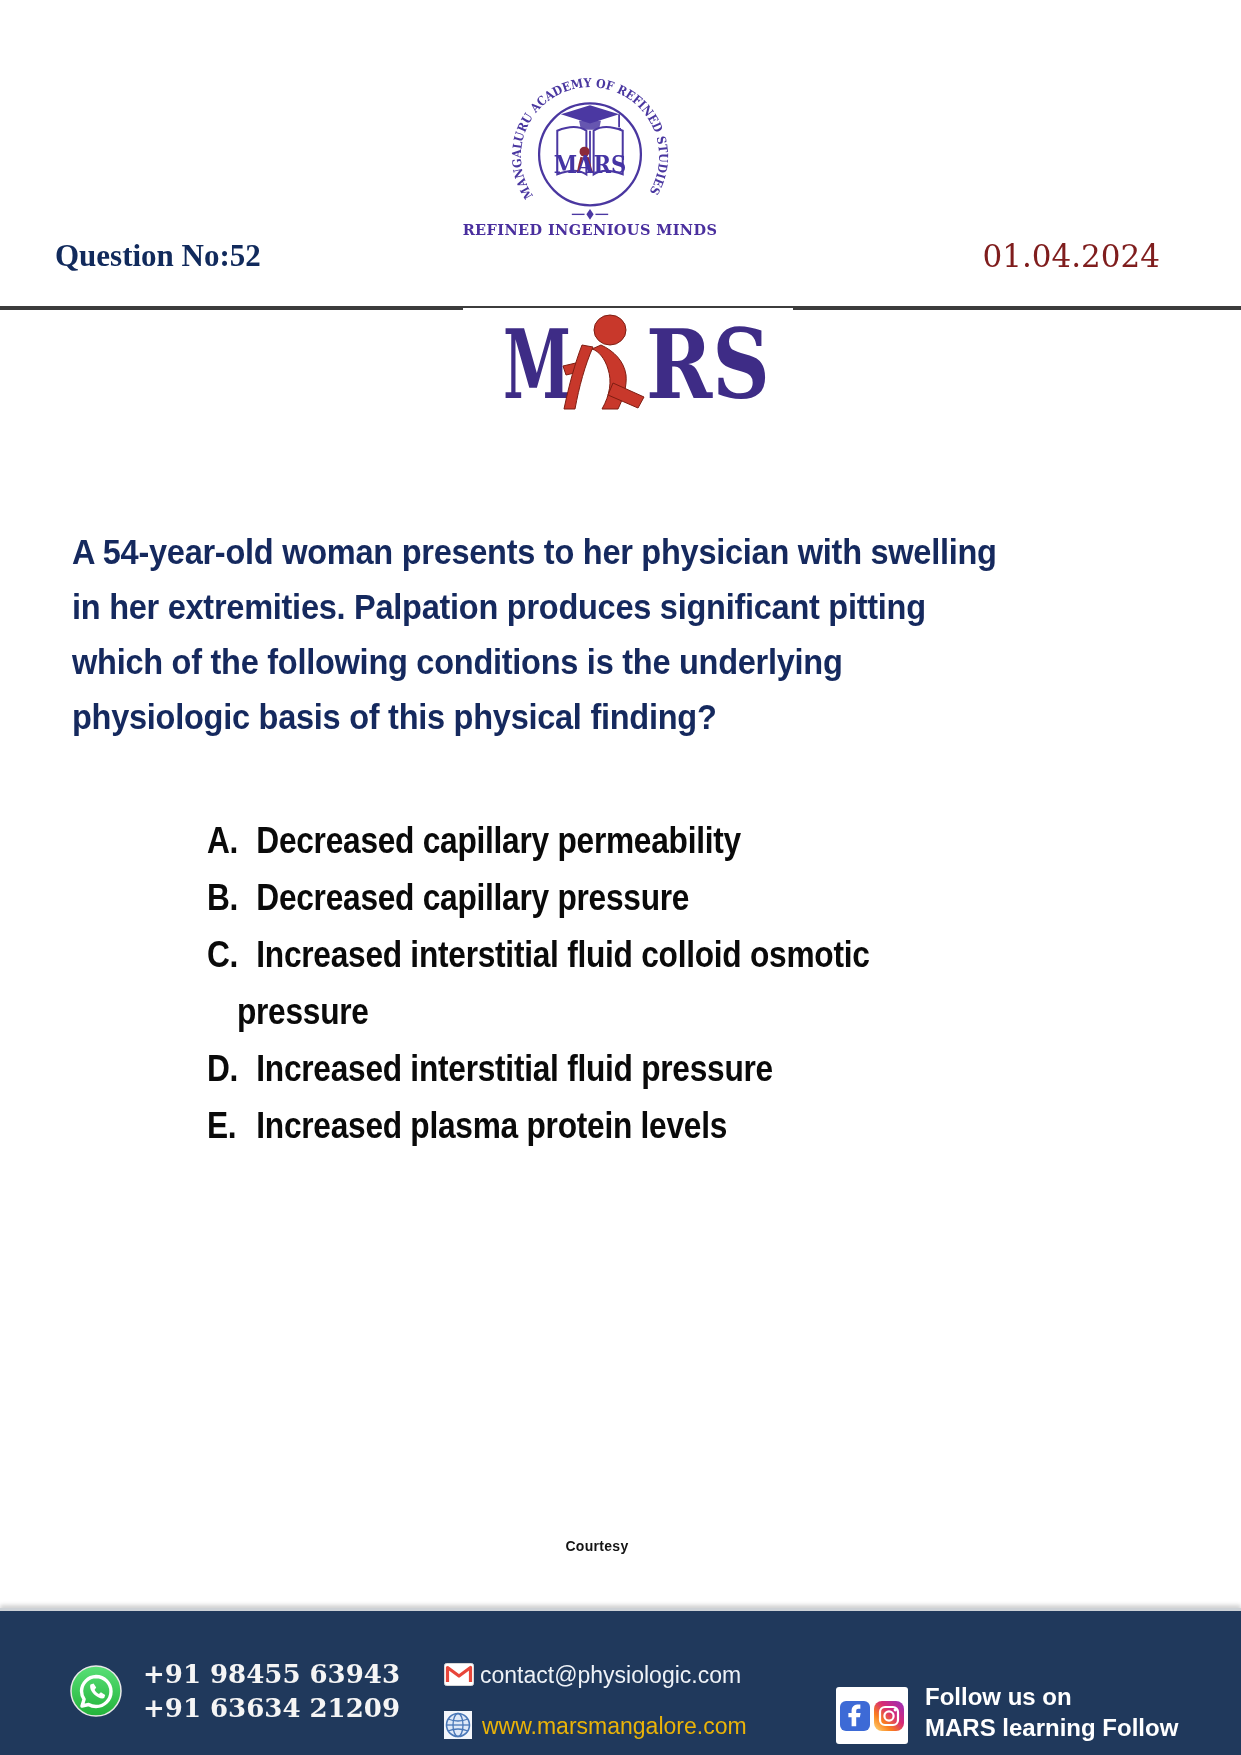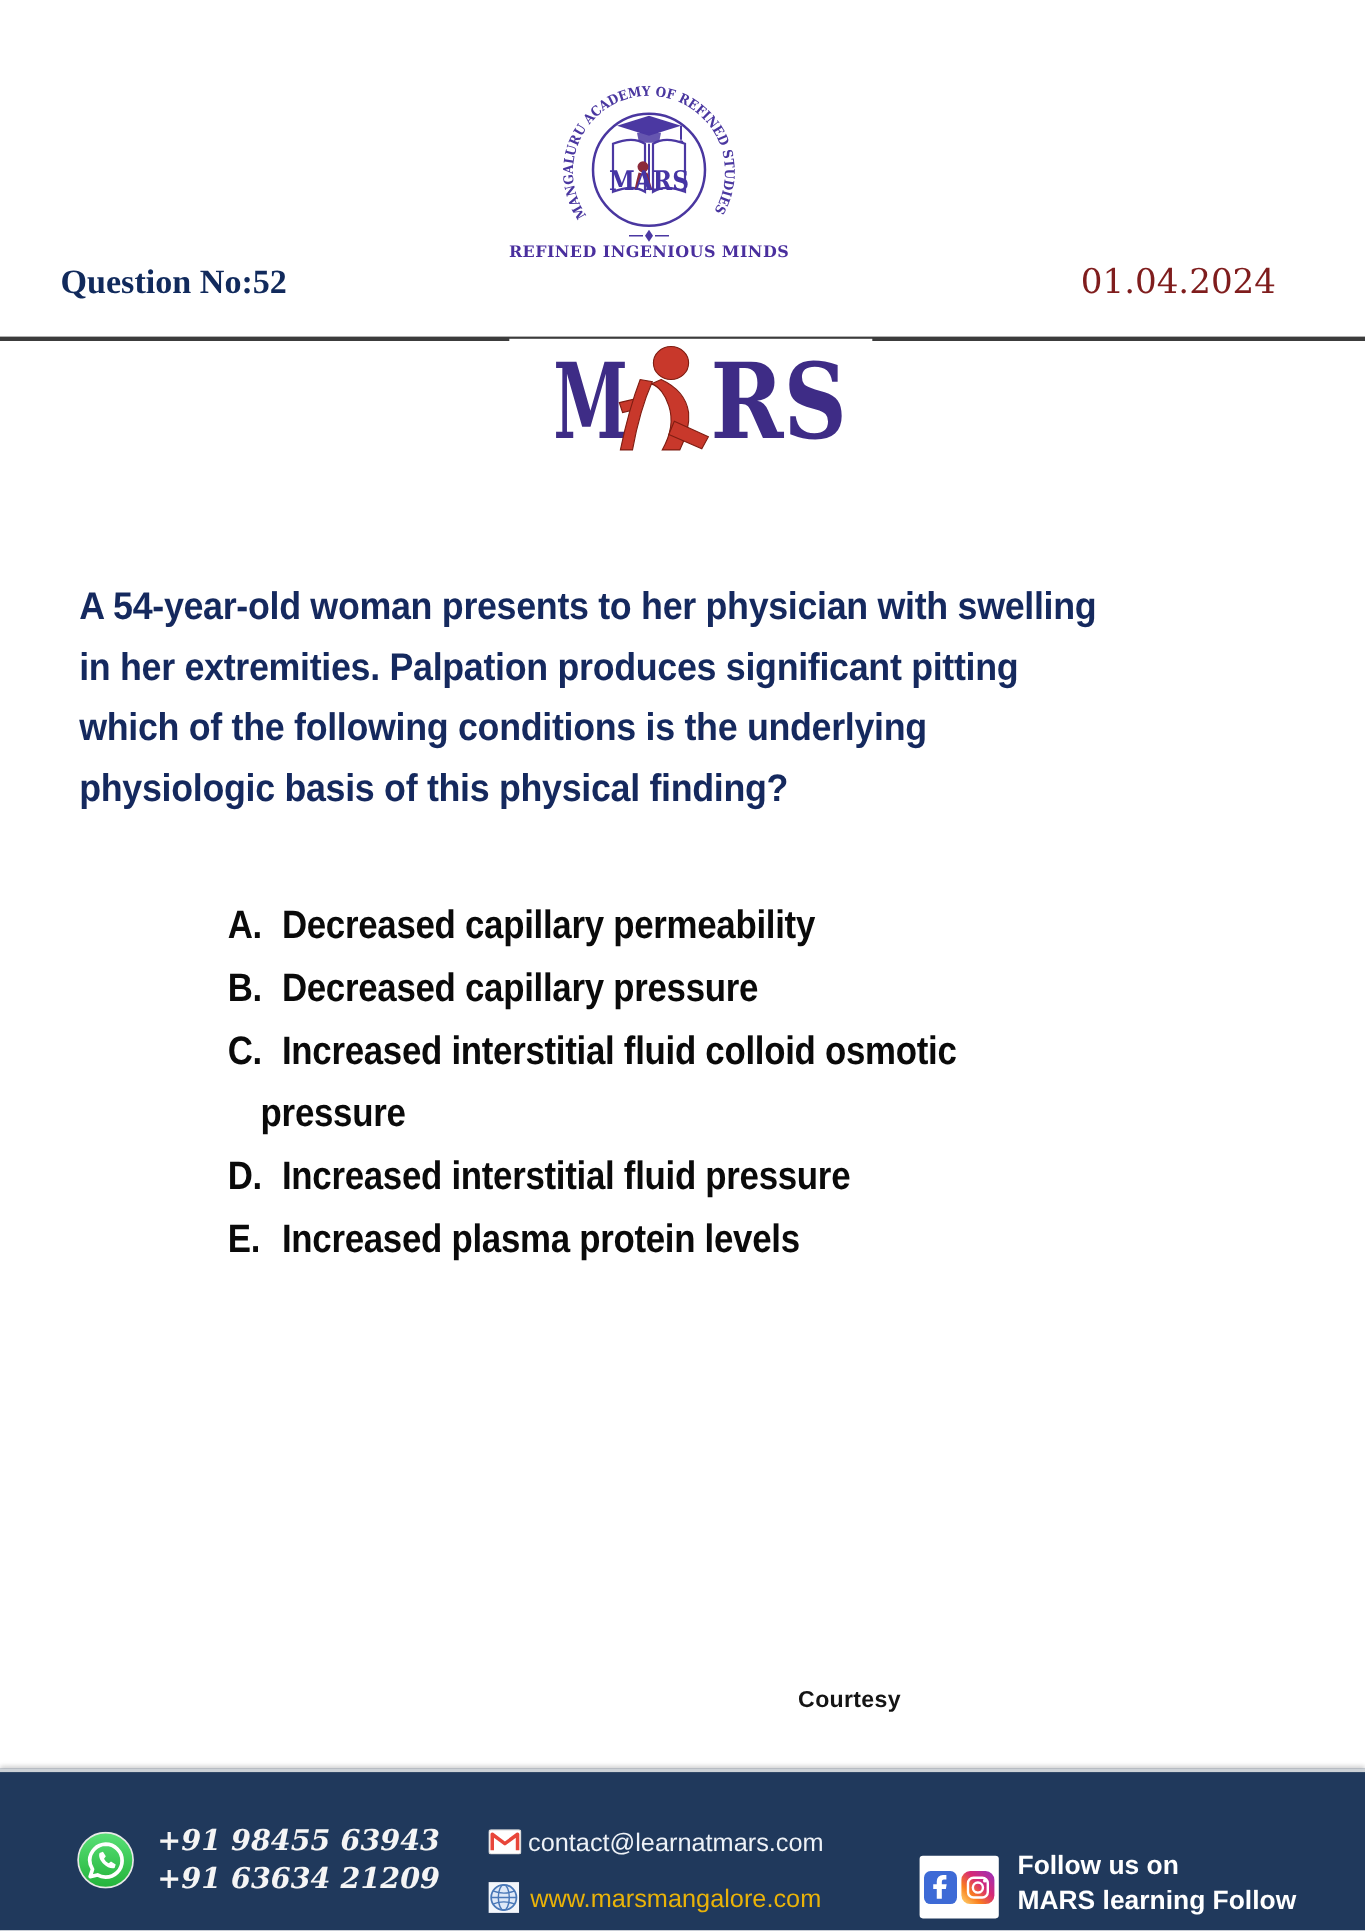--- a/index.html
+++ b/index.html
@@ -31,29 +31,29 @@
 
   
   .options{position:absolute;left:207px;top:812px;width:1000px;
            transform:scaleX(.88);transform-origin:left top;
            font-weight:bold;font-size:36px;color:#0a0a0a;letter-spacing:-.3px;}
   .opt-row{display:flex;height:57px;align-items:center;}
   .opt-letter{width:56px;flex:0 0 56px;}
   .opt-cont{width:34px;flex:0 0 34px;}
 
   
-  .courtesy{position:absolute;left:419px;top:1532px;width:400px;text-align:right;
-            color:#141414;font-weight:bold;font-size:21px;line-height:28px;letter-spacing:.3px;}
+  .courtesy{position:absolute;left:397px;top:1532px;width:400px;text-align:center;
+            color:#141414;font-weight:bold;font-size:14px;line-height:28px;letter-spacing:.3px;}
 
   
   .footer{position:absolute;left:0;top:1608px;width:1241px;height:147px;background:#20395c;
           border-top:3px solid #ccd1d6;box-shadow:0 -3px 4px rgba(0,0,0,.18);}
   .wa-icon{position:absolute;left:70px;top:54px;}
   .phones{position:absolute;left:143px;top:46px;color:#f5f5f5;
-          font-family:"DejaVu Serif",serif;font-weight:bold;font-size:26px;line-height:34px;font-style:italic;}
+          font-family:"DejaVu Serif",serif;font-weight:bold;font-size:26px;line-height:34px;}
   .gmail-icon{position:absolute;left:444px;top:52px;}
   .email{position:absolute;left:480px;top:51px;color:#eef2f7;font-size:23px;}
   .globe-icon{position:absolute;left:444px;top:100px;}
   .website{position:absolute;left:482px;top:102px;color:#eab308;font-size:23px;}
   .social-box{position:absolute;left:836px;top:76px;width:72px;height:57px;background:#ffffff;
               border-radius:3px;display:flex;align-items:center;justify-content:center;gap:2px;}
   .follow{position:absolute;left:925px;top:70px;color:#ffffff;font-weight:bold;
           font-size:24px;line-height:31px;}
 </style>
 </head>
@@ -170,21 +170,21 @@
     </svg>
     <div class="phones">
       <div>+91 98455 63943</div>
       <div>+91 63634 21209</div>
     </div>
 
     <svg class="gmail-icon" width="30" height="23" viewBox="0 0 30 23">
       <rect x="0.5" y="0.5" width="29" height="22" rx="2" fill="#ffffff" stroke="#d8d8d8"></rect>
       <path d="M3.5,19 V4.5 L15,13 L26.5,4.5 V19" fill="none" stroke="#e8463a" stroke-width="3.2" stroke-linejoin="round"></path>
     </svg>
-    <div class="email">contact@learnatmars.com</div>
+    <div class="email">contact@physiologic.com</div>
 
     <svg class="globe-icon" width="28" height="28" viewBox="0 0 28 28">
       <rect x="0" y="0" width="28" height="28" fill="#f3f6fb"></rect>
       <circle cx="14" cy="14" r="11.5" fill="#dfe9f8" stroke="#4a78b8" stroke-width="1.6"></circle>
       <ellipse cx="14" cy="14" rx="5" ry="11.5" fill="none" stroke="#4a78b8" stroke-width="1.3"></ellipse>
       <line x1="2.5" y1="14" x2="25.5" y2="14" stroke="#4a78b8" stroke-width="1.3"></line>
       <path d="M4,8 Q14,12 24,8 M4,20 Q14,16 24,20" fill="none" stroke="#4a78b8" stroke-width="1.3"></path>
     </svg>
     <div class="website">www.marsmangalore.com</div>
 

